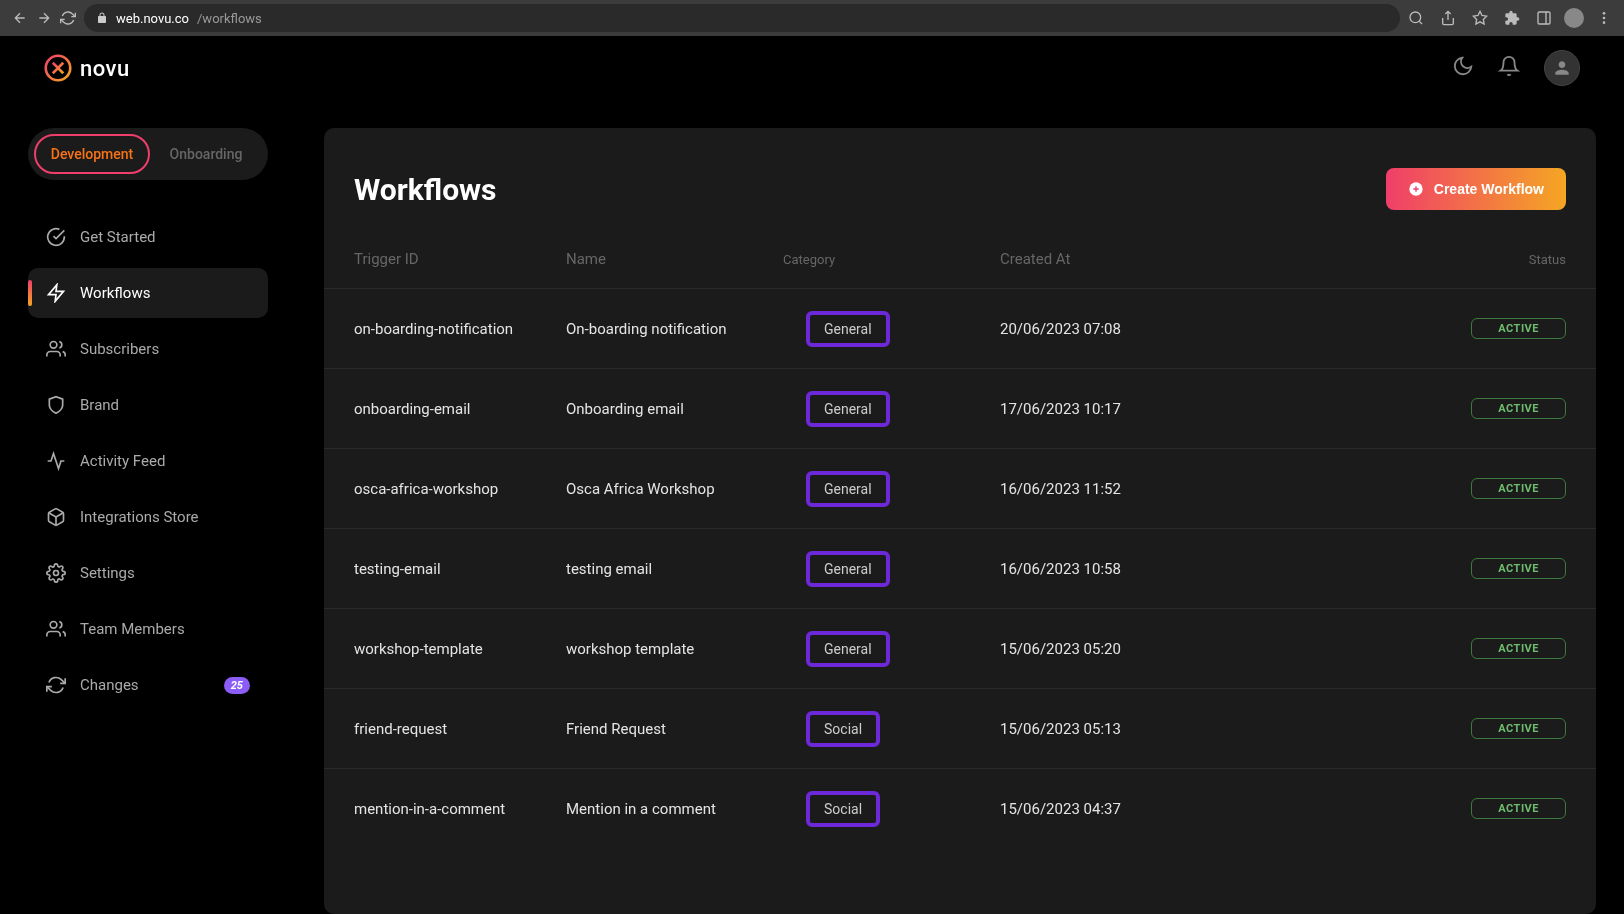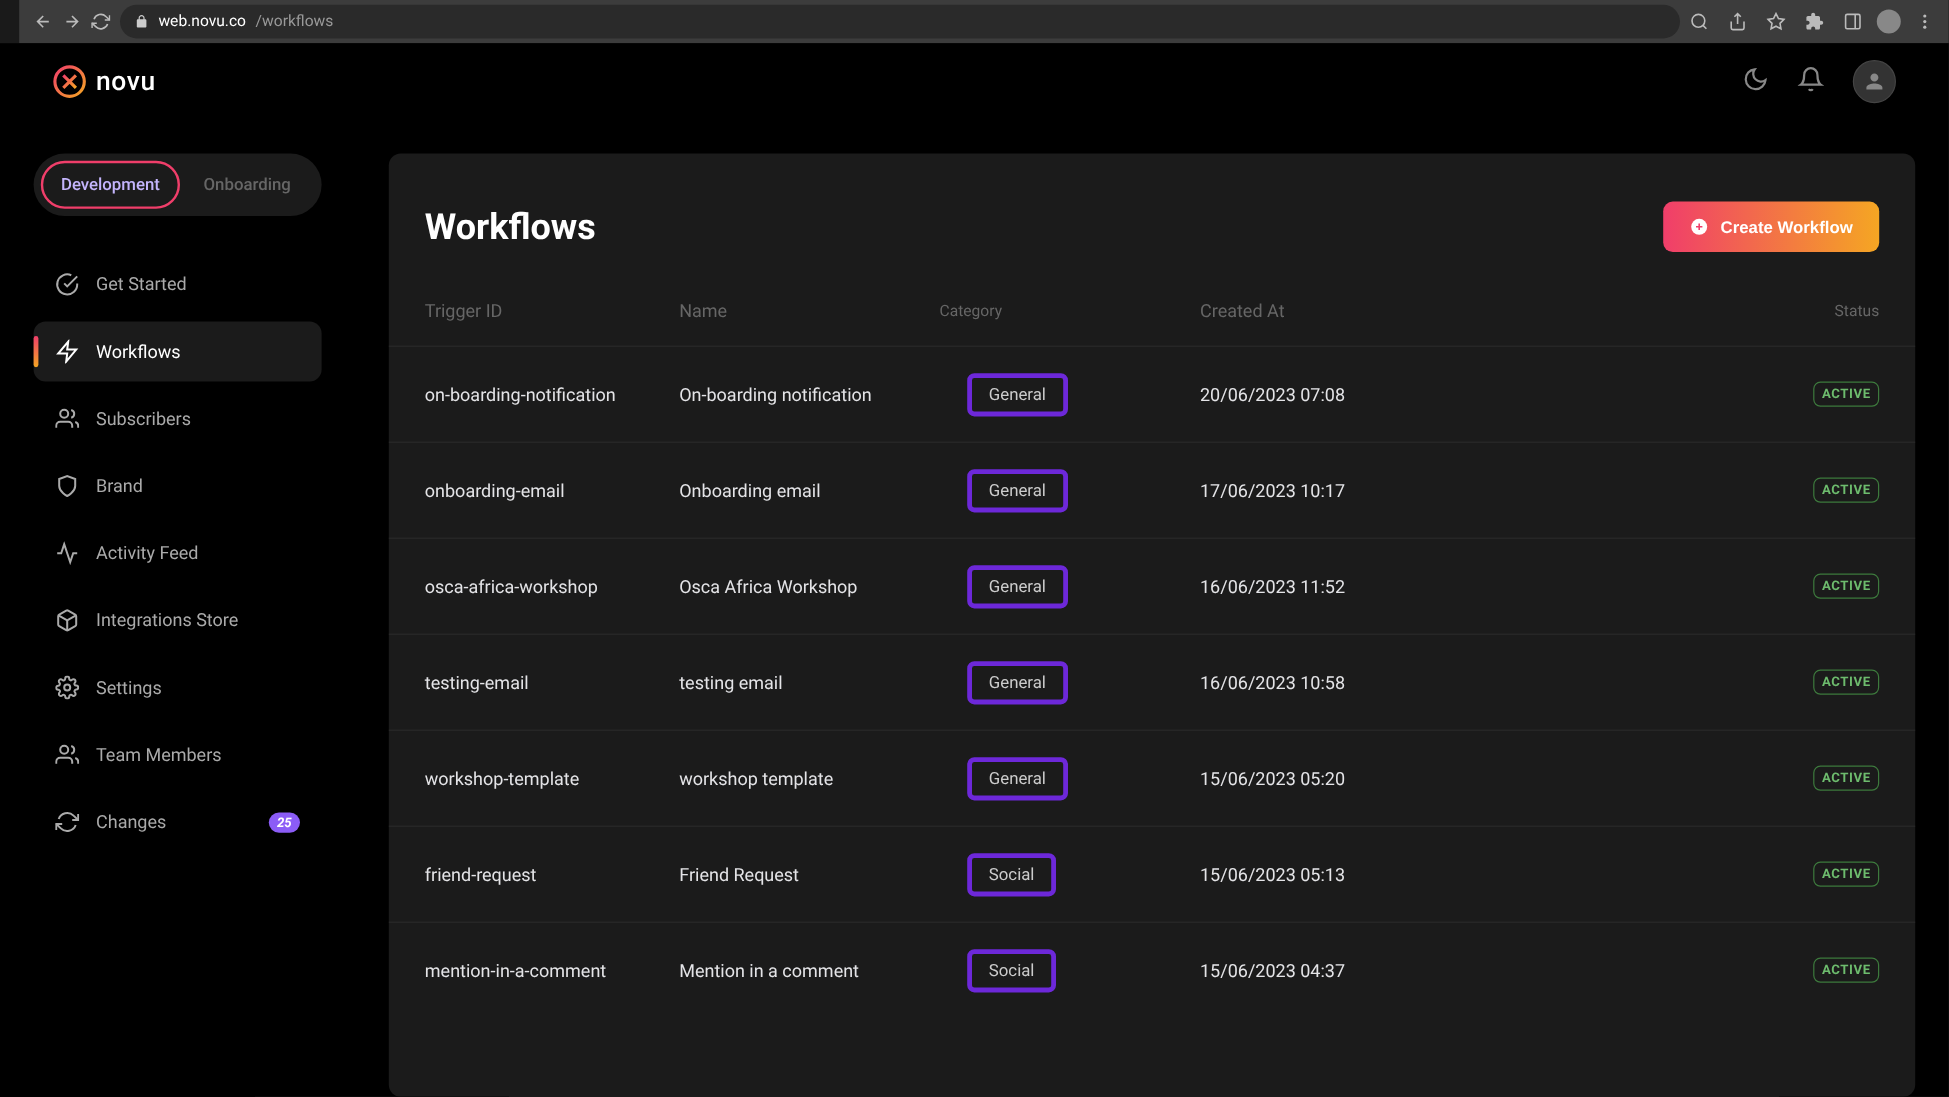--- a/index.html
+++ b/index.html
@@ -17,21 +17,20 @@
 }
 
 
 .browser-bar {
   height: 36px;
   background: #3c3c3c;
   display: flex;
   align-items: center;
   padding: 0 8px;
   gap: 0;
-  margin-left: 16px;
 }
 .browser-btn {
   width: 24px;
   height: 24px;
   display: flex;
   align-items: center;
   justify-content: center;
   color: #bbb;
   cursor: pointer;
   border-radius: 4px;
@@ -137,21 +136,21 @@
   align-items: center;
   justify-content: center;
   border-radius: 22px;
   font-size: 14px;
   font-weight: 500;
   cursor: pointer;
   color: #666;
 }
 .env-tab.active {
   border: 2px solid #f03e6a;
-  color: #c4b5fd;
+  color: #f97316;
 }
 .nav-list {
   display: flex;
   flex-direction: column;
   gap: 6px;
   margin-top: 8px;
 }
 .nav-item {
   height: 50px;
   display: flex;
@@ -262,21 +261,21 @@
   font-size: 14px;
   color: #ccc;
   margin-left: 23px;
 }
 .status-chip {
   display: inline-flex;
   align-items: center;
   justify-content: center;
   border: 1px solid #3d7a3d;
   border-radius: 6px;
-  padding: 3px 6px;
+  padding: 3px 26px;
   font-size: 11px;
   font-weight: 700;
   color: #6dbb6d;
   letter-spacing: 0.5px;
 }
 </style>
 </head>
 <body>
 
 <div class="browser-bar">

